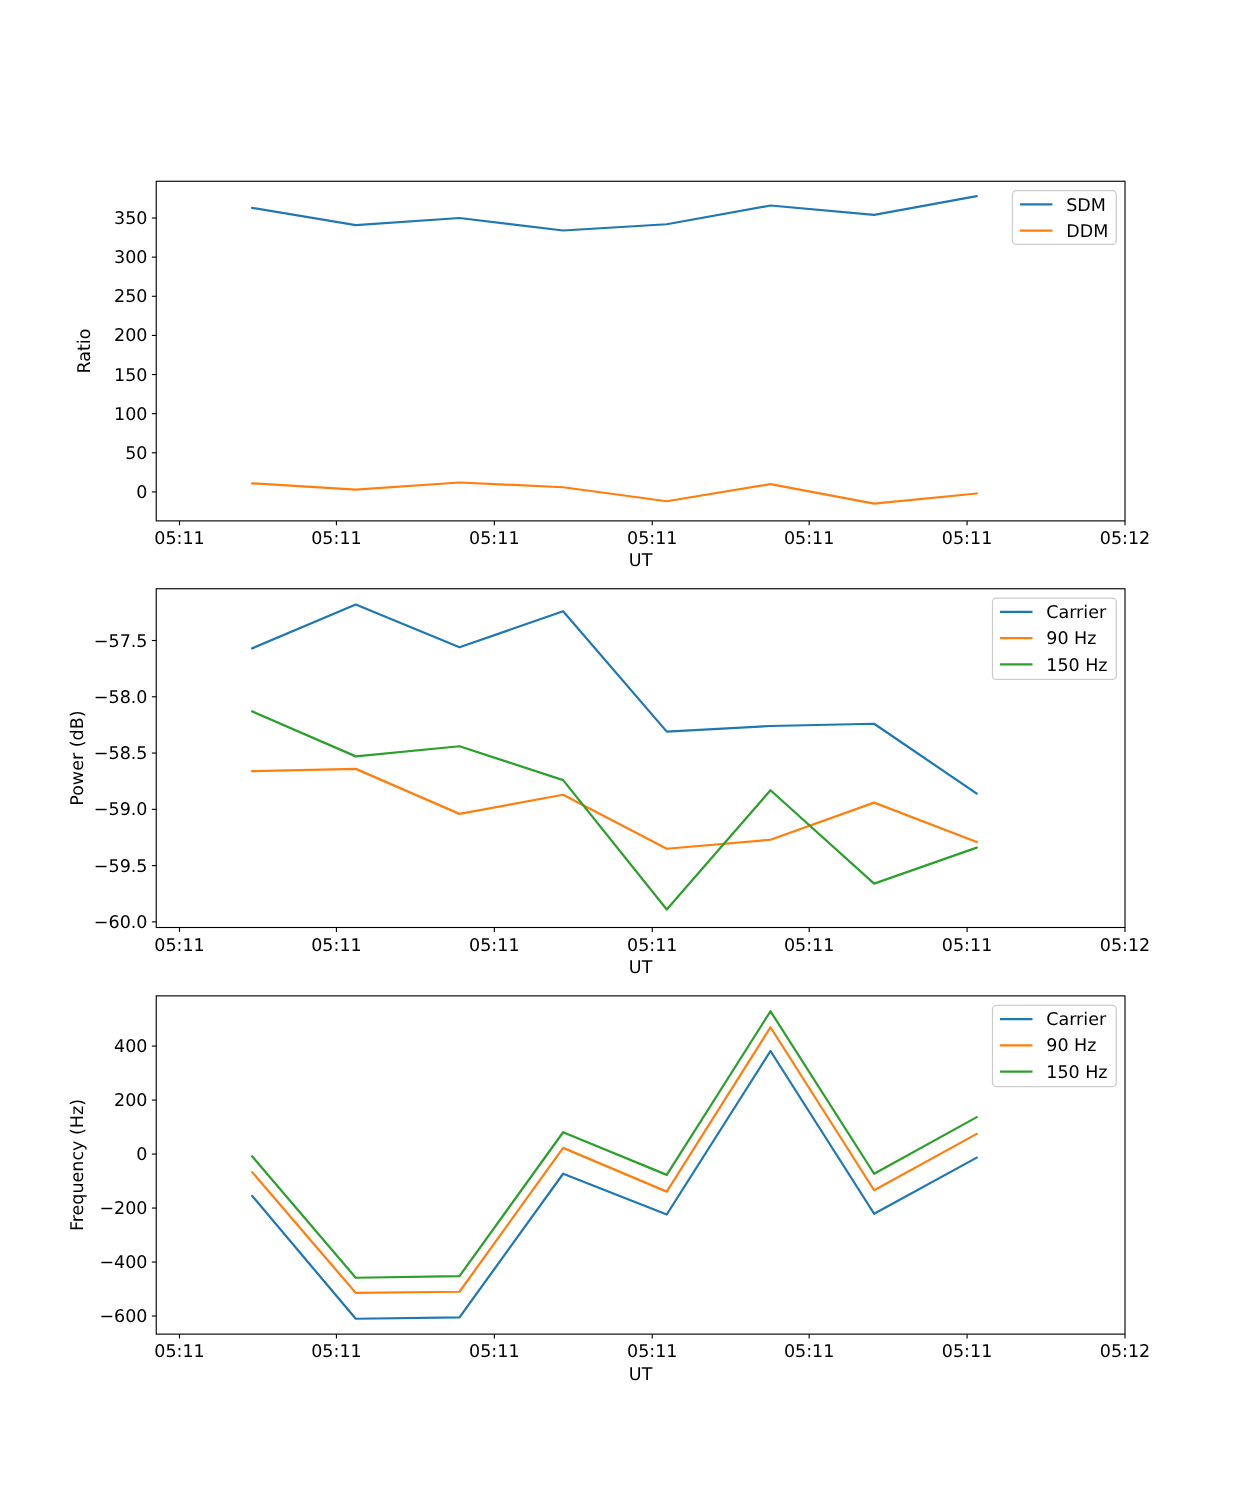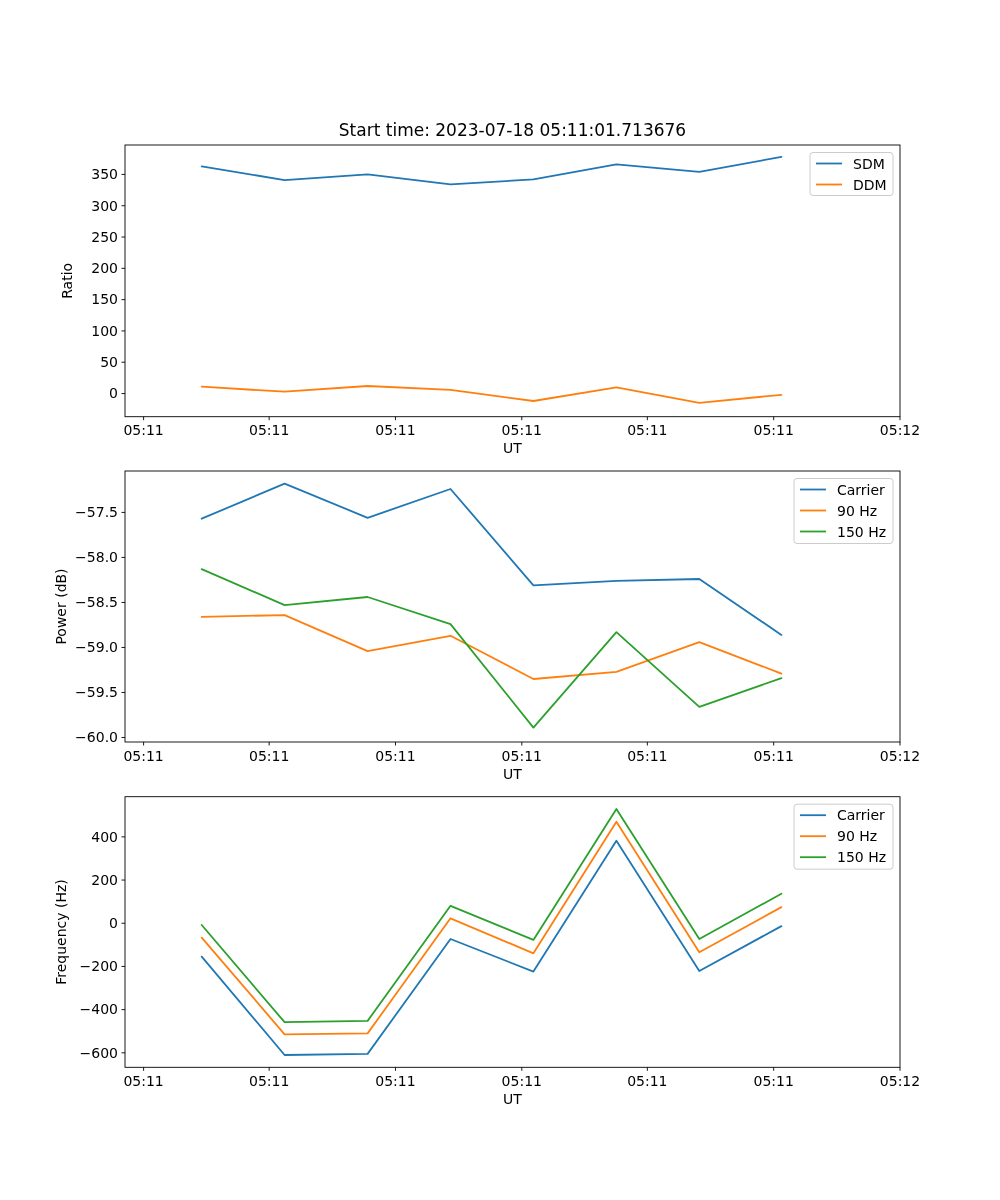--- a/index.html
+++ b/index.html
@@ -18,21 +18,20 @@
     color:#000000;
     white-space:nowrap;
   }
   #fig-svg{position:absolute;left:0;top:0;}
   #fig-svg text{font-family:"DejaVu Sans", sans-serif;fill:#000000;}
 </style>
 </head>
 <body>
 
 <div class="figure">
-  <div class="fig-title">Start time: 2023-07-18 05:11:01.713676</div>
   <svg id="fig-svg" width="1000" height="1200">
       <g>
         <rect x="125" y="145" width="775" height="271.7" fill="none" stroke="#000000" stroke-width="0.9"></rect>
         <line x1="143.6" y1="416.7" x2="143.6" y2="420.2" stroke="#000000" stroke-width="0.9"></line>
         <text x="143.6" y="435.2" text-anchor="middle" font-size="14">05:11</text>
         <line x1="269.15" y1="416.7" x2="269.15" y2="420.2" stroke="#000000" stroke-width="0.9"></line>
         <text x="269.15" y="435.2" text-anchor="middle" font-size="14">05:11</text>
         <line x1="395.47499999999997" y1="416.7" x2="395.47499999999997" y2="420.2" stroke="#000000" stroke-width="0.9"></line>
         <text x="395.47499999999997" y="435.2" text-anchor="middle" font-size="14">05:11</text>
         <line x1="521.8" y1="416.7" x2="521.8" y2="420.2" stroke="#000000" stroke-width="0.9"></line>

